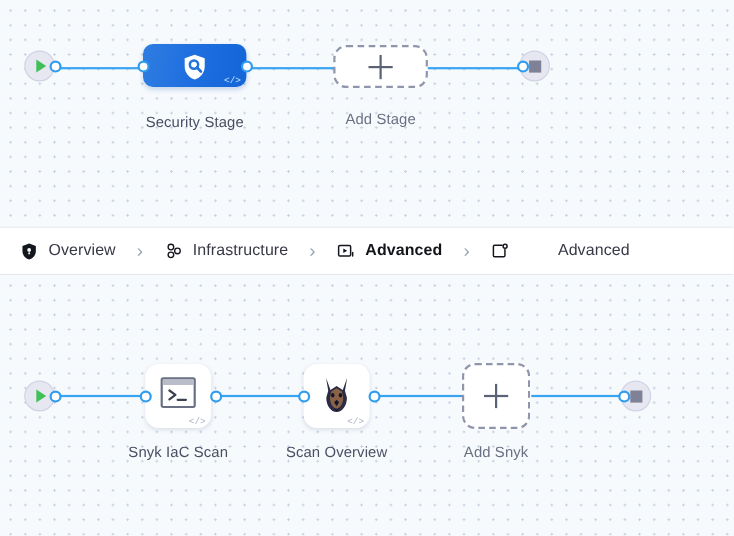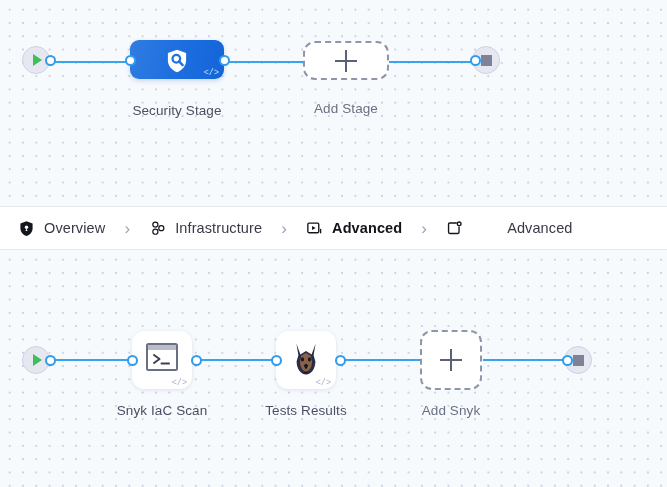--- a/index.html
+++ b/index.html
@@ -256,19 +256,19 @@
     </div>
 
     <div class="port" style="left:562px;top:104.5px;"></div>
     <div class="endcap" style="left:564px;top:96px;">
       <div class="stop-sq"></div>
     </div>
 
     <div class="caption" style="left:92px;top:152px;width:140px;">Snyk IaC Scan</div>
 
     <div class="caption" style="left:236px;top:152px;width:140px;">
-      <div>Tests Results</div>
+      <div>Scan Overview</div>
     </div>
 
     <div class="caption muted" style="left:381px;top:152px;width:140px;">Add Snyk</div>
   </div>
 
 </div>
 
 </body></html>

